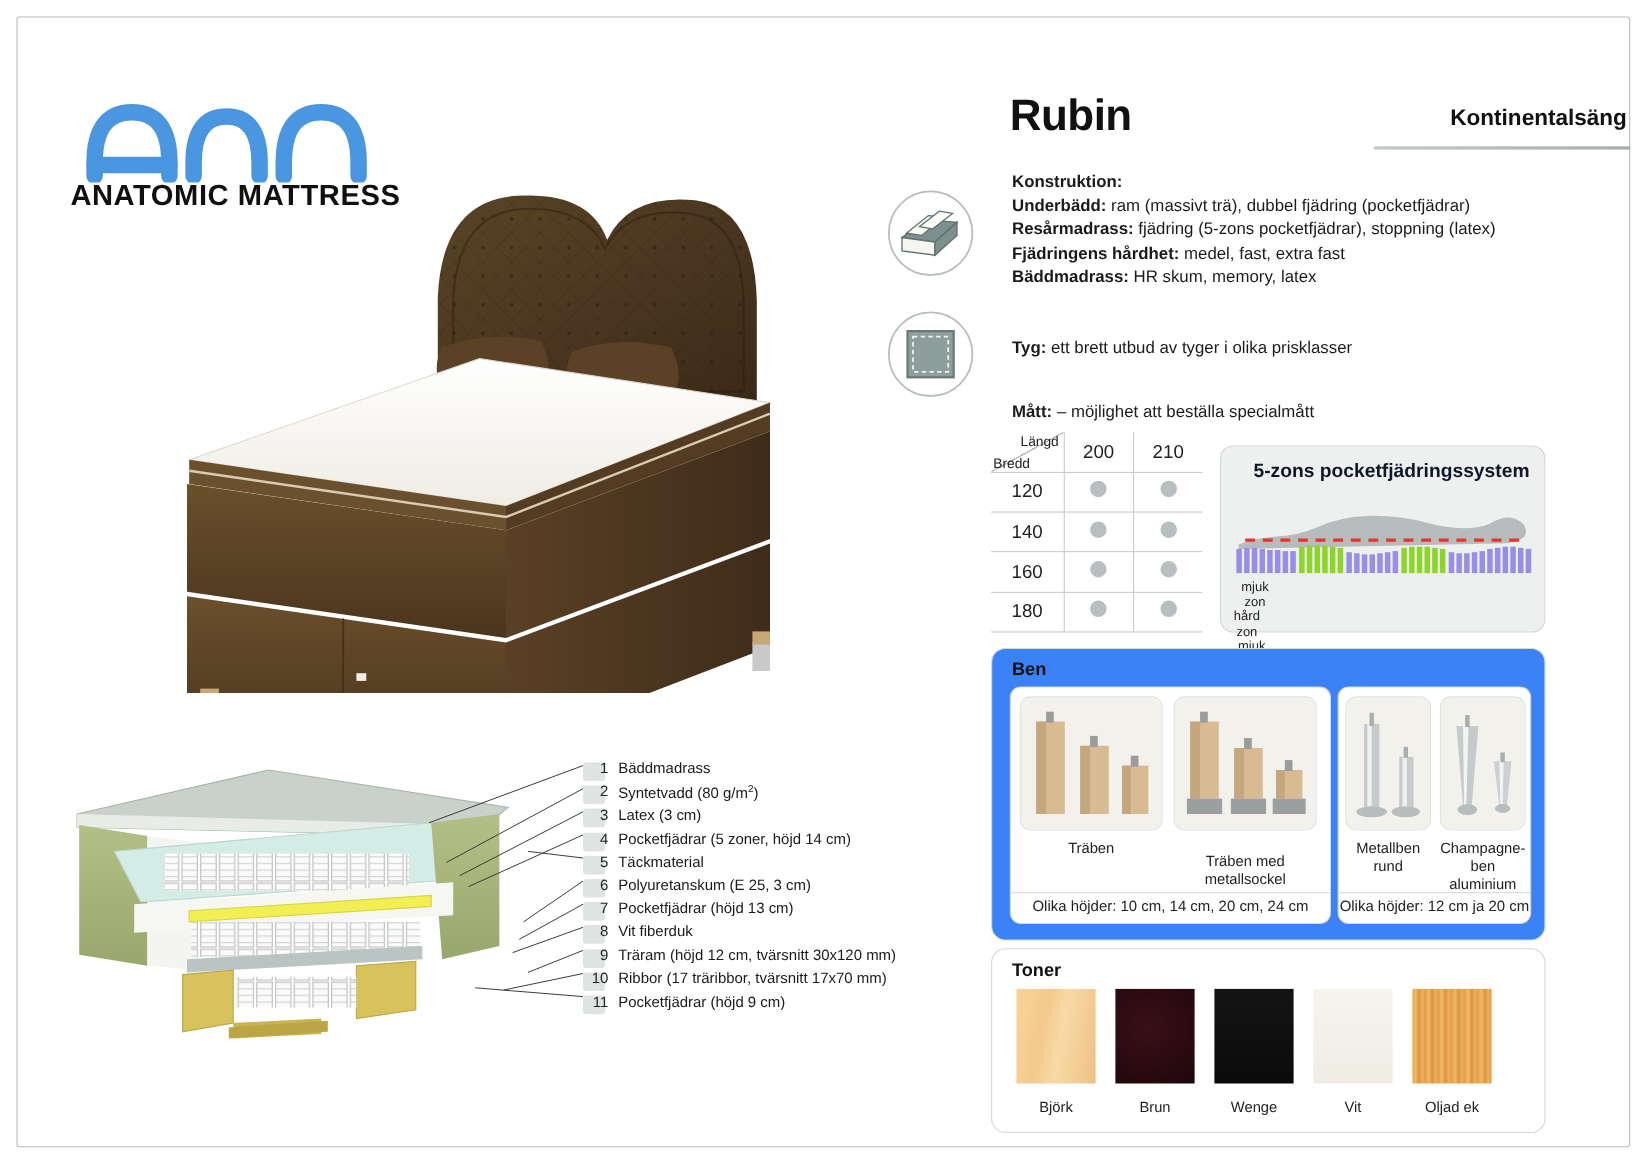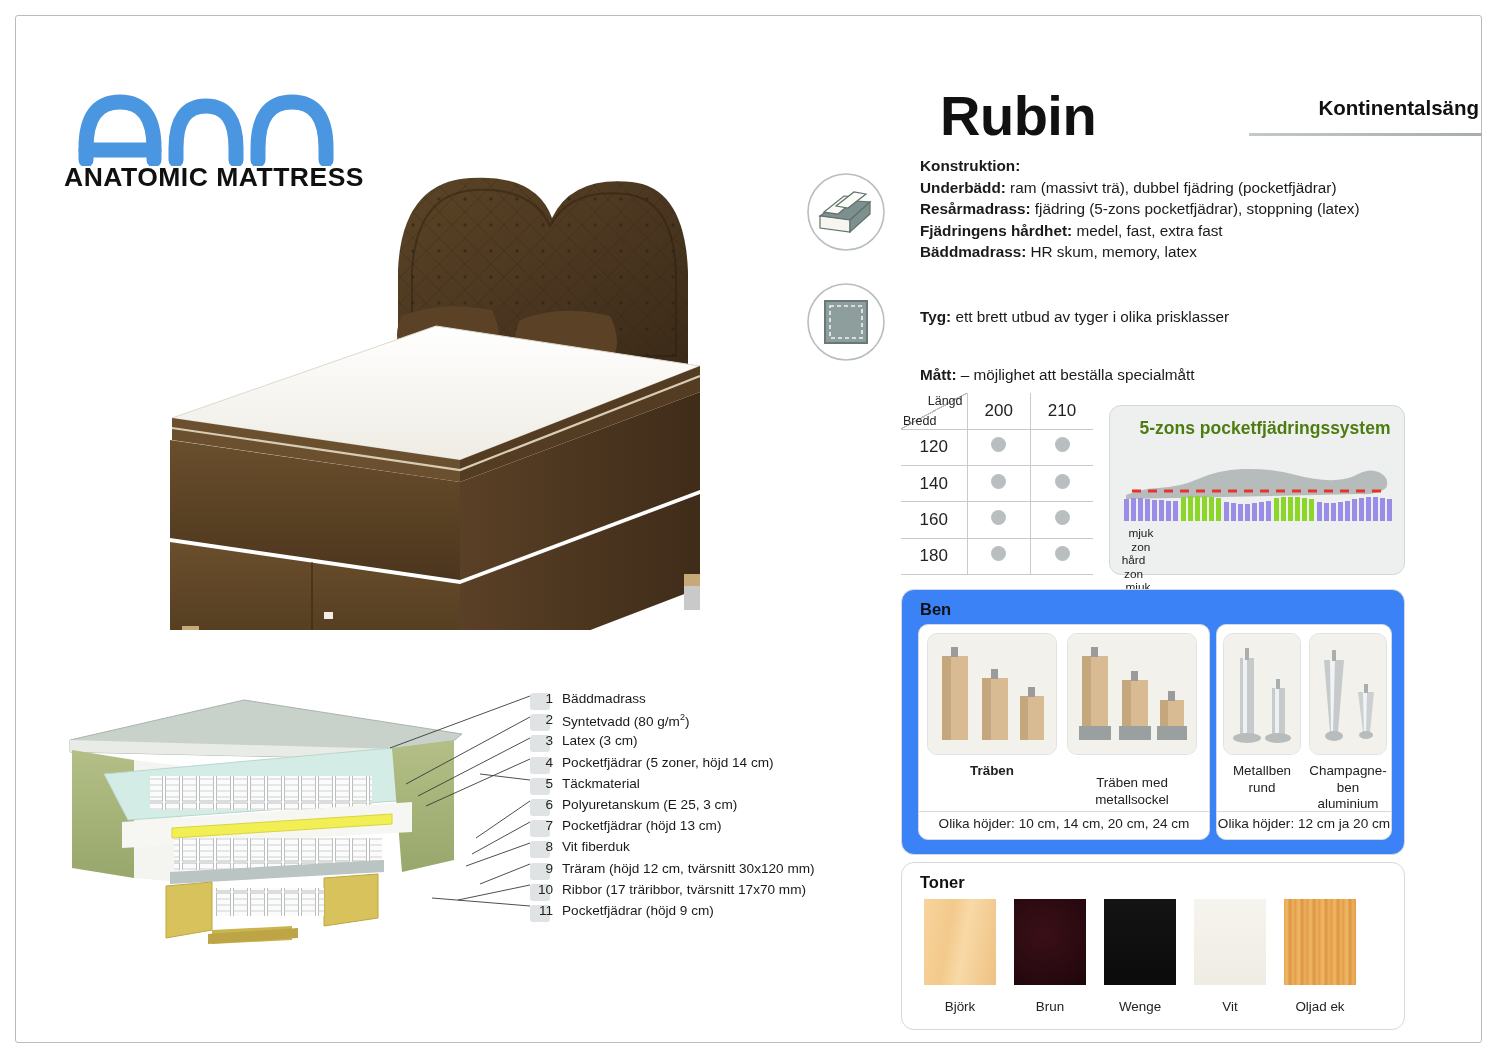--- a/index.html
+++ b/index.html
@@ -24,22 +24,22 @@
     position:absolute; left:-8px; top:74px; width:300px;
     font-size:26.5px; font-weight:bold; letter-spacing:.5px;
     color:#101010; text-align:center;
   }
 
   
   .bed-photo{ position:absolute; left:140px; top:160px; width:625px; height:470px; }
 
   
   .product-title{
-    position:absolute; left:940px; top:83px;
-    font-size:56px; font-weight:bold; letter-spacing:-.5px; color:#111;
+    position:absolute; left:918px; top:83px;
+    font-size:40px; font-weight:bold; letter-spacing:-.5px; color:#111;
   }
   .category{
     position:absolute; right:18px; top:96px; text-align:right;
     font-size:20.5px; font-weight:bold; color:#111;
   }
   .category-rule{
     position:absolute; left:1249px; top:133px; right:15px; height:3px;
     background:linear-gradient(to right,#c3c8c9,#a7adae);
   }
 
@@ -71,21 +71,21 @@
     position:absolute; left:0; top:0; width:100%; height:100%;
     background:linear-gradient(to bottom right, transparent calc(50% - .7px), #b9bec0 calc(50% - .7px), #b9bec0 calc(50% + .7px), transparent calc(50% + .7px));
   }
   .dot{ display:inline-block; width:15px; height:15px; border-radius:50%; background:#b9bfc0; }
 
   
   .zone-panel{
     position:absolute; left:1109px; top:405px; width:296px; height:170px;
     background:#eef0f0; border:1.2px solid #d3d7d8; border-radius:12px;
   }
-  .zone-title{ text-align:center; font-size:17.5px; font-weight:bold; margin-top:12px; color:#4d7c0f;margin-left:16px; }
+  .zone-title{ text-align:center; font-size:17.5px; font-weight:bold; margin-top:12px; color:#0f172a;margin-left:16px; }
   .zone-art{ position:relative; width:100%; height:78px; margin-top:8px; }
   .zone-labels{ display:flex; margin-top:2px;flex-direction:column; }
   .zone-labels div{ text-align:center; font-size:11.8px; line-height:13.5px; color:#222; }
 
   
   .ben-panel{
     position:absolute; left:901px; top:589px; width:504px; height:266px;
     background:#3b82f6; border:1.2px solid #d5d9da; border-radius:13px;
   }
   .panel-h{ font-size:16.5px; font-weight:bold; color:#111; margin:10px 0 0 18px; }
@@ -369,21 +369,21 @@
       <span>zon</span>
     </div>
   </div>
 </div>
 
 <div class="ben-panel">
   <div class="panel-h">Ben</div>
 
   <div class="leg-group" style="left:16px; top:34px; width:292px; height:216px;">
     <div style="display:flex; gap:10px; padding:8px 8px 0 8px;">
-      <div style="width:130px;font-weight:bold;">
+      <div style="width:130px;">
         <div class="leg-thumb" style="height:122px;">
           <svg width="130" height="122" viewBox="0 0 130 122">
             <rect width="130" height="122" fill="#f3f1ec"></rect>
             <rect x="14" y="22" width="26" height="84" fill="#d8bb93"></rect>
               <rect x="14" y="22" width="9" height="84" fill="#c5a77e"></rect>
             <rect x="23" y="13" width="7" height="10" fill="#9b9b9b"></rect>
             <rect x="54" y="44" width="26" height="62" fill="#d8bb93"></rect>
               <rect x="54" y="44" width="9" height="62" fill="#c5a77e"></rect>
             <rect x="63" y="35" width="7" height="10" fill="#9b9b9b"></rect>
             <rect x="92" y="62" width="24" height="44" fill="#d8bb93"></rect>

